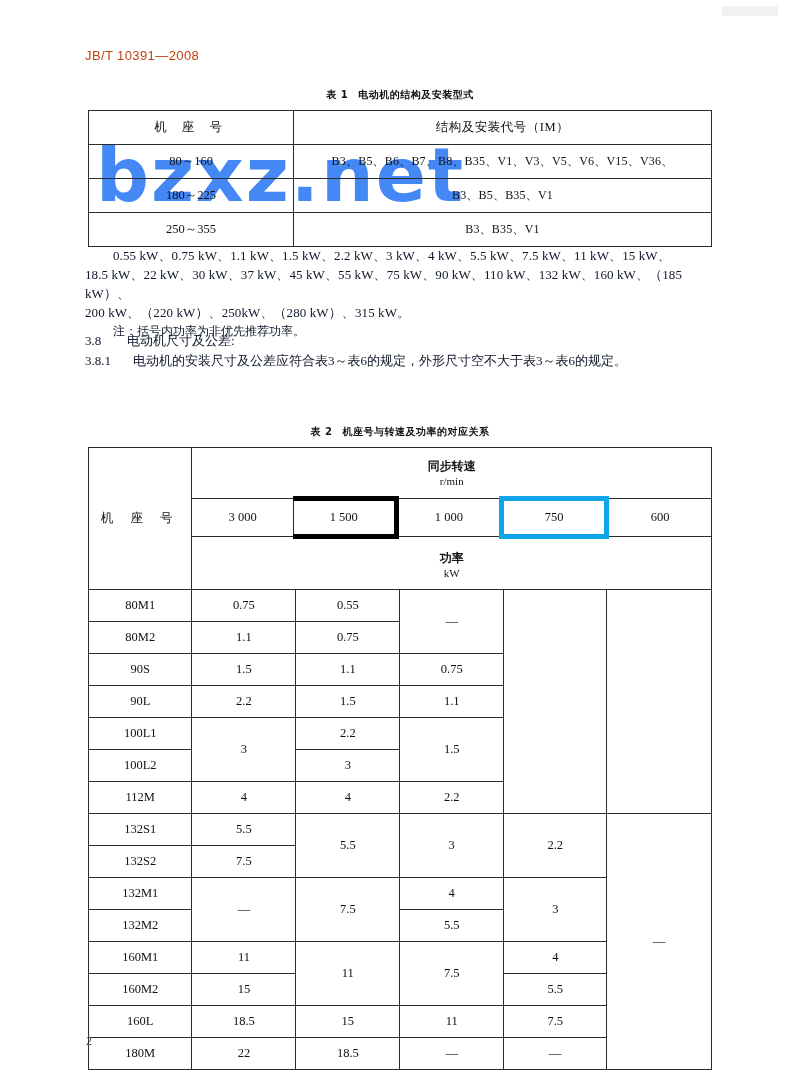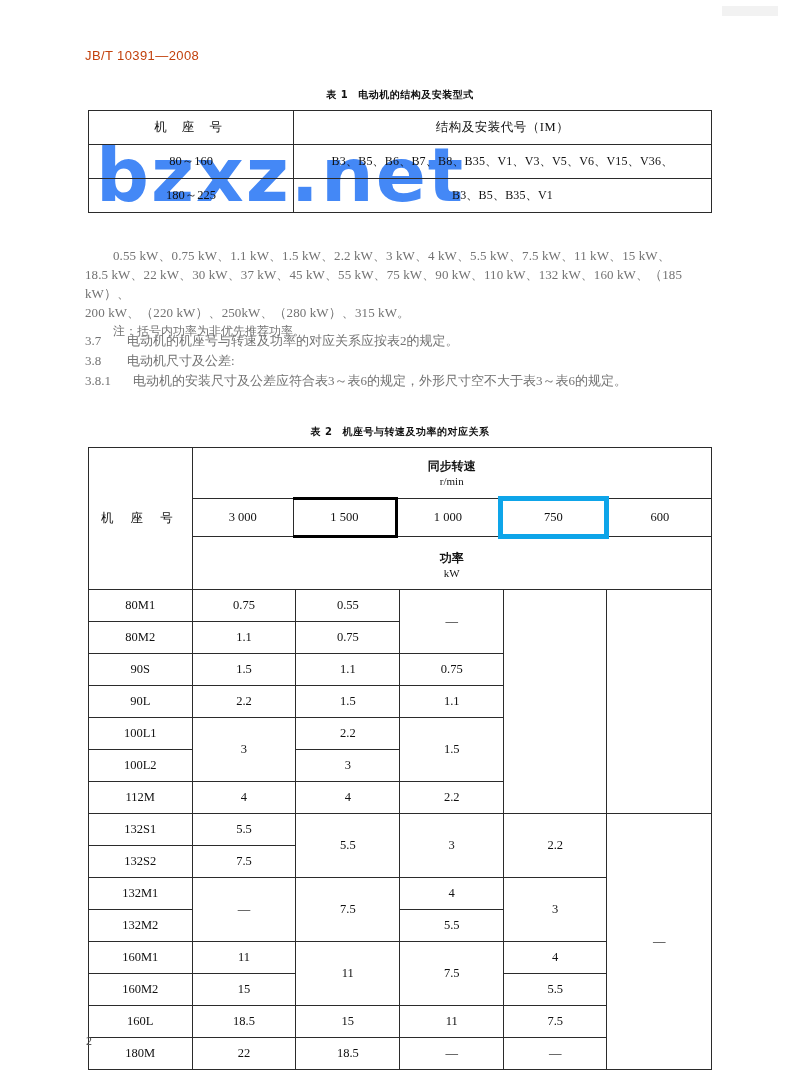--- a/index.html
+++ b/index.html
@@ -115,21 +115,21 @@
   #table1 .spaced   { letter-spacing: 6px; }
   #table1 .codes    { font-size: 12px; letter-spacing: .2px; }
 
   
   .body-text {
     position: absolute;
     left: 85px;
     width: 640px;
     font-size: 13px;
     line-height: 19px;
-    color: #737373;
+    color: #0f172a;
   }
   .body-text .indent { text-indent: 28px; }
   .kw-list { letter-spacing: .1px; }
   .note { text-indent: 28px; font-size: 12px; }
   .clause { display: flex; gap: 0; margin-top: 1px; }
   .clause .no { width: 42px; flex: none; }
   .clause .no.lvl3 { width: 48px; }
   .clause .txt { flex: 1; }
 
   
@@ -174,35 +174,35 @@
       <td class="hd">结构及安装代号（IM）</td>
     </tr>
     <tr>
       <td class="c-left">80～160</td>
       <td class="codes">B3、B5、B6、B7、B8、B35、V1、V3、V5、V6、V15、V36、</td>
     </tr>
     <tr>
       <td class="c-left">180～225</td>
       <td class="codes">B3、B5、B35、V1</td>
     </tr>
+    <tr>
+      <td class="c-left">250～355</td>
+      <td class="codes">B3、B35、V1</td>
+    </tr>
   </tbody>
     </table>
 
   <div class="body-text" style="top:246px;">
     <div class="indent kw-list">0.55 kW、0.75 kW、1.1 kW、1.5 kW、2.2 kW、3 kW、4 kW、5.5 kW、7.5 kW、11 kW、15 kW、</div>
     <div class="kw-list">18.5 kW、22 kW、30 kW、37 kW、45 kW、55 kW、75 kW、90 kW、110 kW、132 kW、160 kW、（185 kW）、</div>
     <div class="kw-list">200 kW、（220 kW）、250kW、（280 kW）、315 kW。</div>
     <div class="note">注：括号内功率为非优先推荐功率。</div>
   </div>
 
   <div class="body-text" style="top:330px;">
-    <div class="clause">
-      <span class="no">3.7</span>
-      <span class="txt">电动机的机座号与转速及功率的对应关系应按表2的规定。</span>
-    </div>
     <div class="clause">
       <span class="no">3.8</span>
       <span class="txt">电动机尺寸及公差:</span>
     </div>
     <div class="clause">
       <span class="no lvl3">3.8.1</span>
       <span class="txt">电动机的安装尺寸及公差应符合表3～表6的规定，外形尺寸空不大于表3～表6的规定。</span>
     </div>
   </div>
 
@@ -219,21 +219,21 @@
         <table style="width:100%;border-collapse:collapse;">
           <tbody>
                 <tr>
             <td colspan="5" class="nb" style="height:44px;border:0;">
               <div class="speed-head">同步转速</div>
               <div class="unit">r/min</div>
             </td>
           </tr>
           <tr>
             <td class="c-data" style="height:29px;border:1px solid #2b2b2b;border-bottom:1px solid #2b2b2b;border-top:1px solid #2b2b2b;border-left:0;text-align:center;">3 000</td>
-            <td class="c-data" style="height:29px;border:3px solid #000000;border-left:1px solid #2b2b2b;text-align:center;">1 500</td>
+            <td class="c-data" style="height:29px;border:5px solid #000000;border-left:1px solid #2b2b2b;text-align:center;">1 500</td>
             <td class="c-data" style="height:29px;border:1px solid #2b2b2b;text-align:center;">1 000</td>
             <td class="c-data" style="height:29px;border:5px solid #0ea5e9;text-align:center;">750</td>
             <td class="c-600" style="height:29px;border:1px solid #2b2b2b;border-right:0;">600</td>
           </tr>
           <tr>
             <td colspan="5" class="nb" style="height:46px;border:0;">
               <div class="pw-head">功率</div>
               <div class="unit">kW</div>
             </td>
           </tr>

